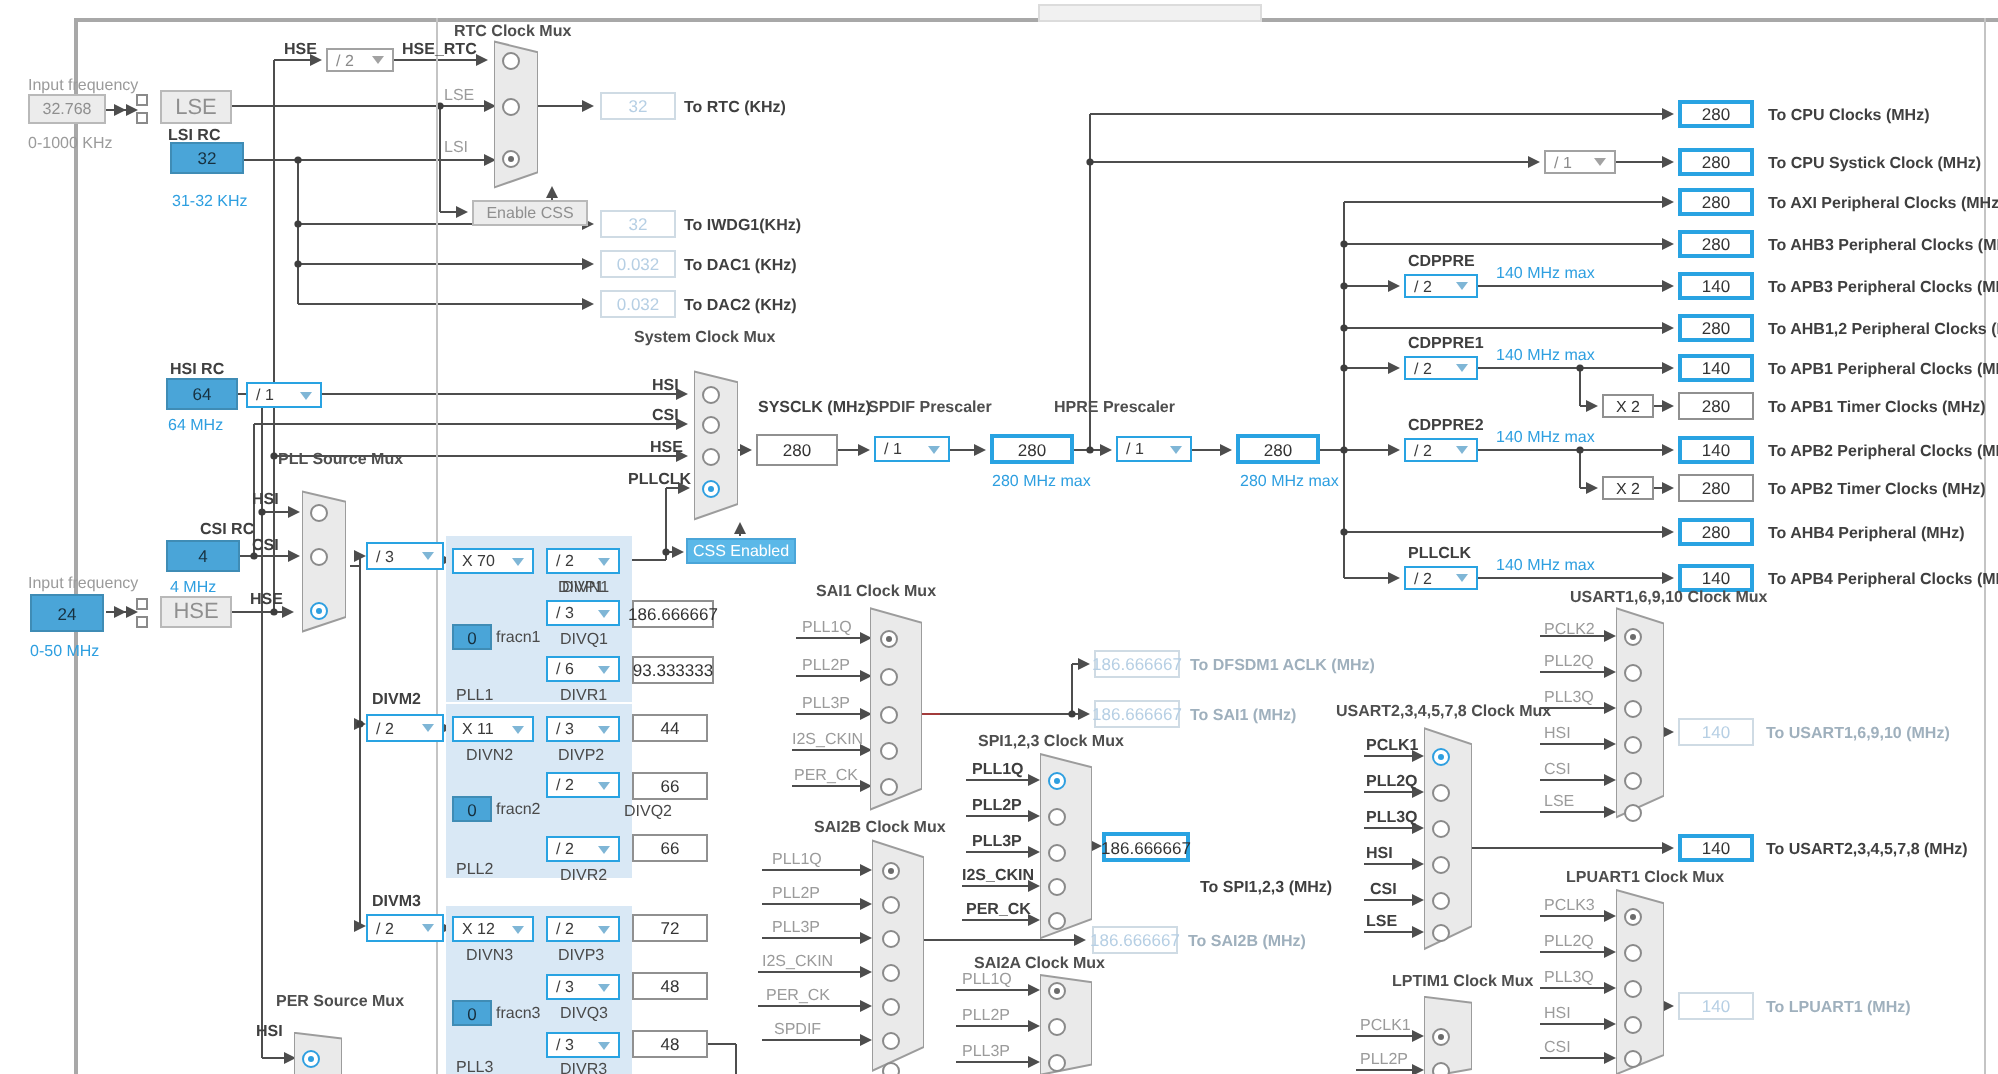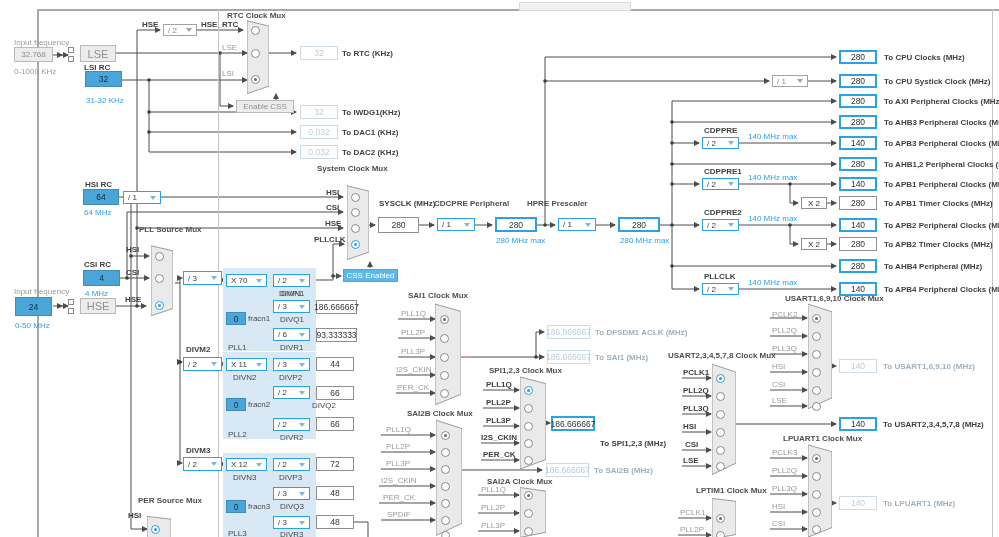--- a/index.html
+++ b/index.html
@@ -238,21 +238,21 @@
   <div class="sq" style="left:68px;top:47px;"></div>
   <div class="sq" style="left:68px;top:56px;"></div>
   <div class="gb" style="left:80px;top:45px;width:36px;height:17px;font-size:11px;">LSE</div>
   <div class="tb" style="left:84px;top:64px;">LSI RC</div>
   <div class="bf" style="left:85px;top:71px;width:37px;height:16px;">32</div>
   <div class="tblu" style="left:86px;top:97px;">31-32 KHz</div>
   <div class="tb" style="left:85px;top:181px;">HSI RC</div>
   <div class="bf" style="left:83px;top:189px;width:36px;height:16px;">64</div>
   <div class="tblu" style="left:84px;top:209px;">64 MHz</div>
   <div class="dd" style="left:123px;top:191px;width:38px;height:13px;">/ 1</div>
-  <div class="tb" style="left:84px;top:261px;">CSI RC</div>
+  <div class="tb" style="left:100px;top:261px;">CSI RC</div>
   <div class="bf" style="left:83px;top:270px;width:37px;height:16px;">4</div>
   <div class="tblu" style="left:85px;top:290px;">4 MHz</div>
   <div class="tg" style="left:14px;top:288px;">Input frequency</div>
   <div class="bf" style="left:15px;top:297px;width:37px;height:19px;">24</div>
   <div class="tblu" style="left:15px;top:322px;">0-50 MHz</div>
   <div class="sq" style="left:68px;top:299px;"></div>
   <div class="sq" style="left:68px;top:308px;"></div>
   <div class="gb" style="left:80px;top:298px;width:36px;height:16px;font-size:11px;">HSE</div>
 
   <div class="tt" style="left:227px;top:12px;">RTC Clock Mux</div>
@@ -357,21 +357,21 @@
   <div class="bf" style="left:226px;top:500px;width:20px;height:13px;">0</div>
   <div class="t" style="left:248px;top:503px;">fracn3</div>
   <div class="dd" style="left:273px;top:487px;width:37px;height:13px;">/ 3</div>
   <div class="t" style="left:280px;top:503px;">DIVQ3</div>
   <div class="vb" style="left:316px;top:486px;width:38px;height:14px;">48</div>
   <div class="dd" style="left:273px;top:516px;width:37px;height:13px;">/ 3</div>
   <div class="t" style="left:280px;top:531px;">DIVR3</div>
   <div class="vb" style="left:316px;top:515px;width:38px;height:14px;">48</div>
   <div class="t" style="left:228px;top:530px;">PLL3</div>
 
-  <div class="tt" style="left:434px;top:200px;">CDCPRE Peripheral</div>
+  <div class="tt" style="left:434px;top:200px;">SPDIF Prescaler</div>
   <div class="dd" style="left:437px;top:218px;width:38px;height:13px;">/ 1</div>
   <div class="vb bl" style="left:495px;top:217px;width:42px;height:15px;">280</div>
   <div class="tblu" style="left:496px;top:237px;">280 MHz max</div>
   <div class="tt" style="left:527px;top:200px;">HPRE Prescaler</div>
   <div class="dd" style="left:558px;top:218px;width:38px;height:13px;">/ 1</div>
   <div class="vb bl" style="left:618px;top:217px;width:42px;height:15px;">280</div>
   <div class="tblu" style="left:620px;top:237px;">280 MHz max</div>
   <div class="dd g" style="left:772px;top:75px;width:36px;height:12px;">/ 1</div>
 
   <div class="vb bl" style="left:839px;top:50px;width:38px;height:14px;">280</div>

